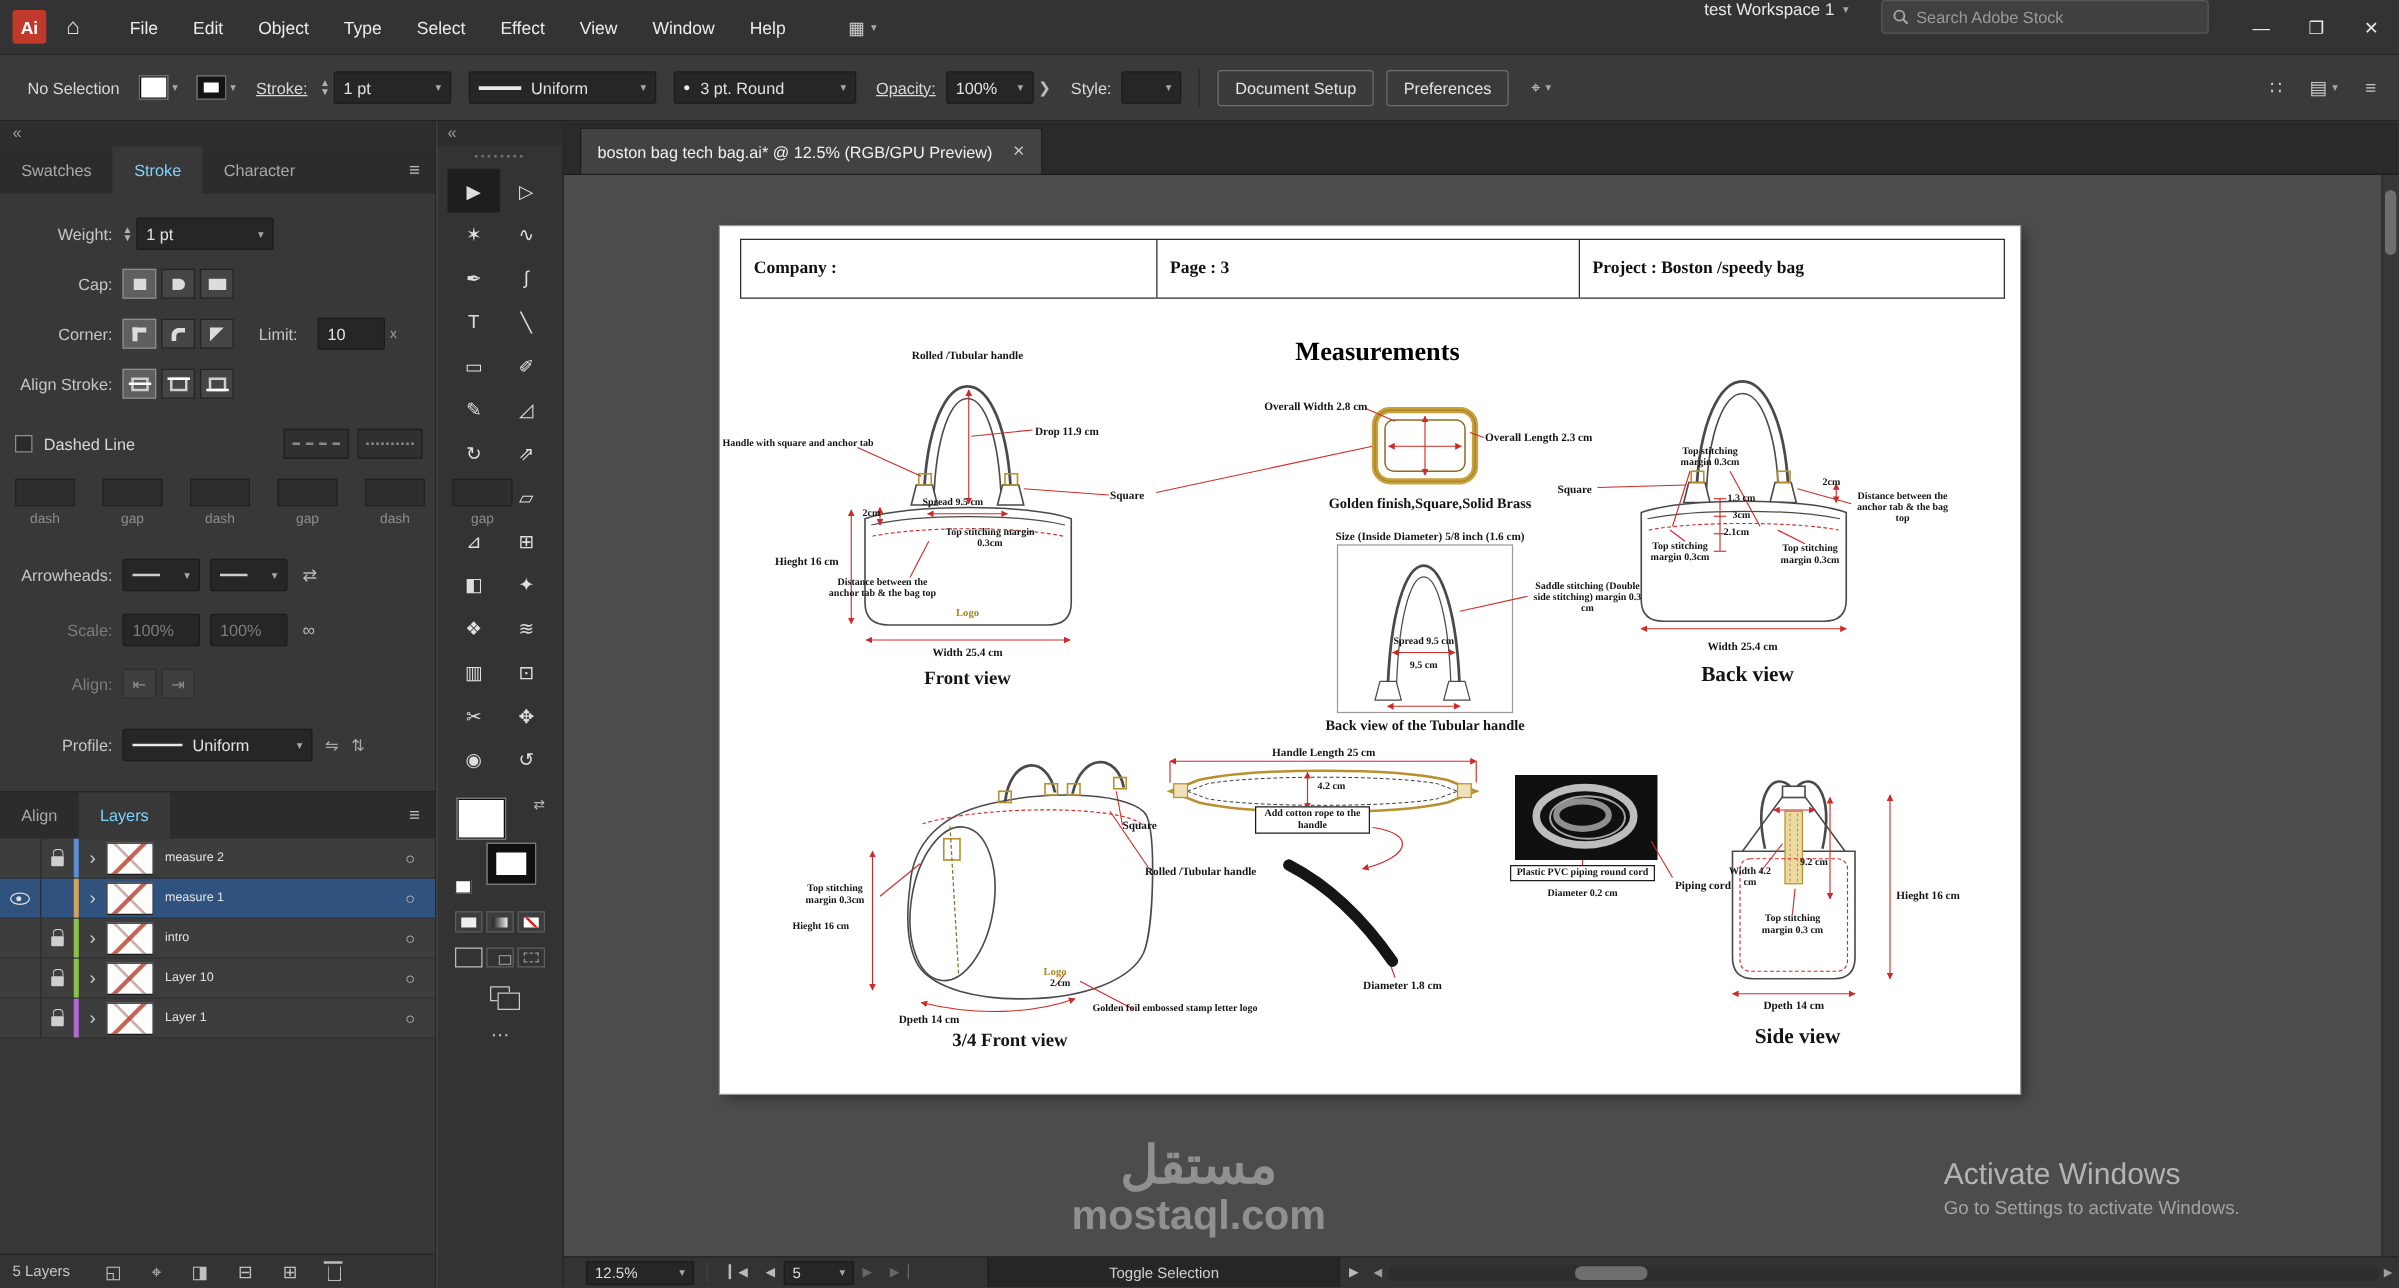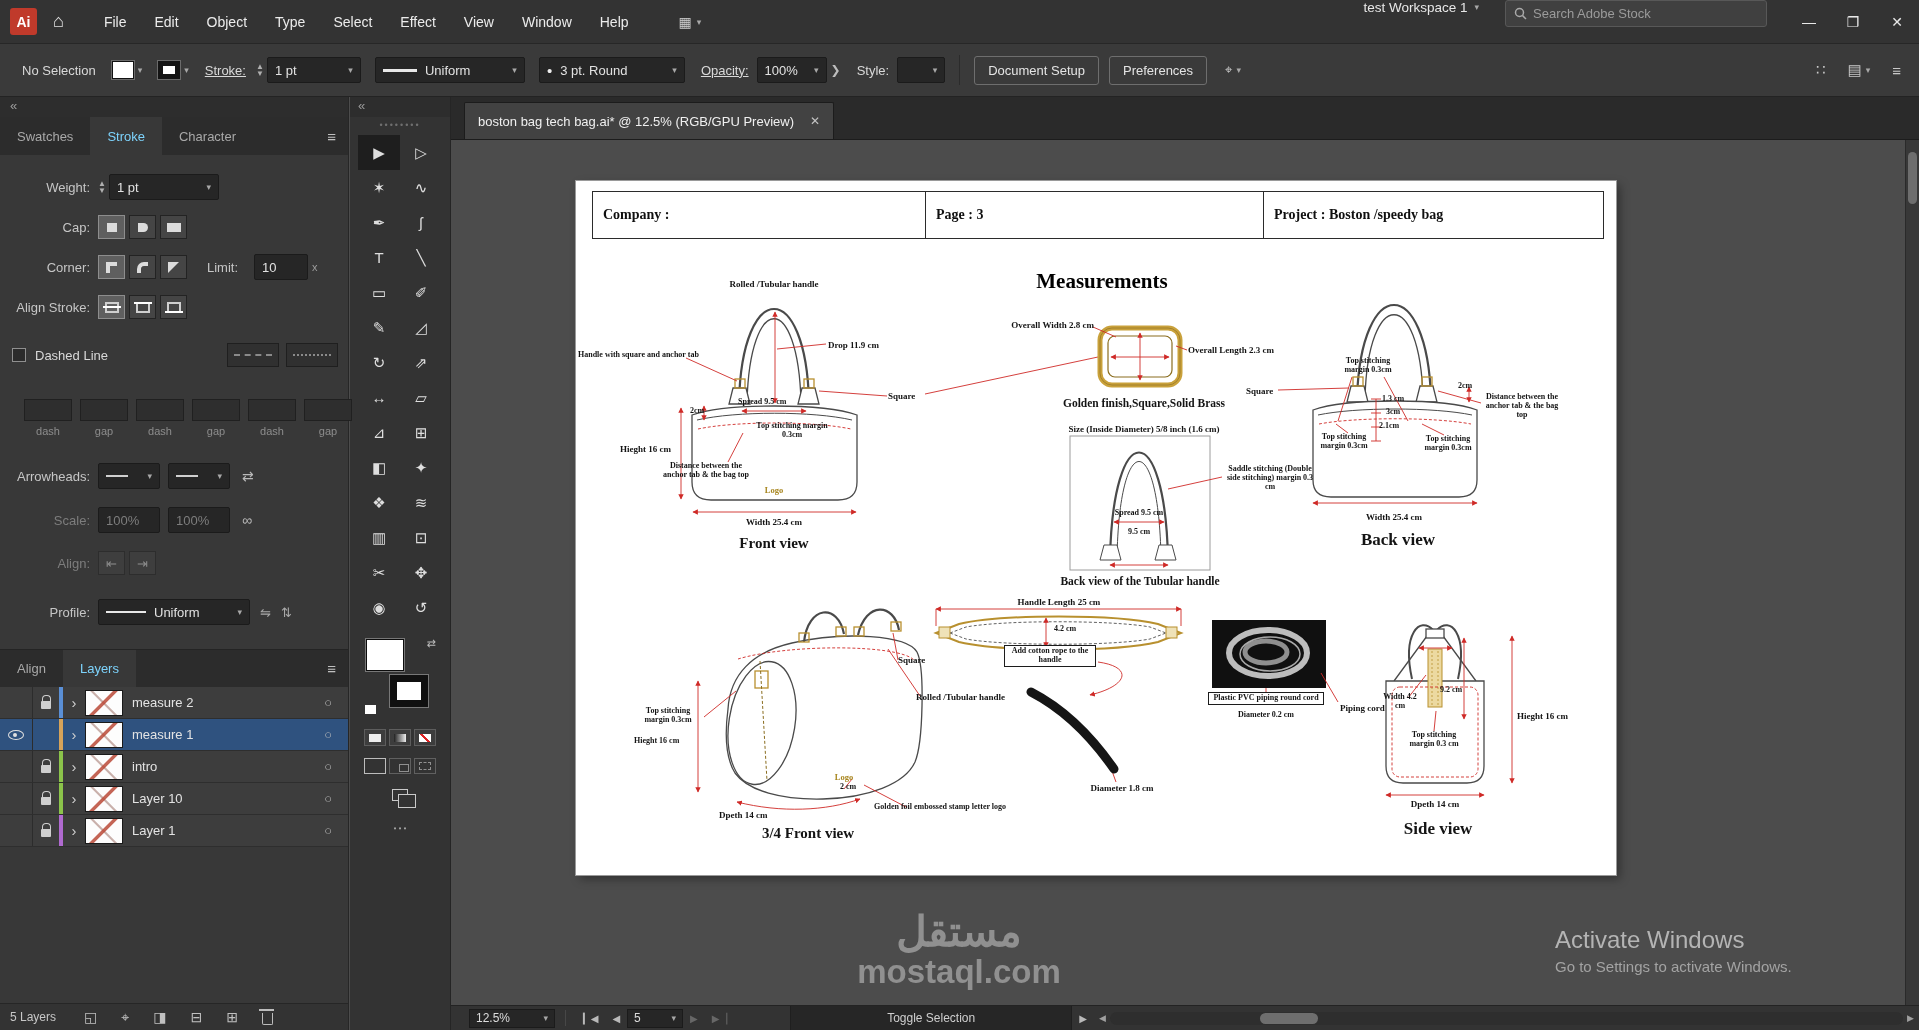--- a/index.html
+++ b/index.html
@@ -64,21 +64,21 @@
 .shape-corner.bevel{width:0;height:0;border-left:none;border-top:11px solid #dcdcdc;border-right:11px solid transparent}
 .shape-align{width:14px;height:11px;border:2px solid #cfcfcf;position:relative}
 .shape-align::after{content:"";position:absolute;left:-4px;right:-4px;height:2px;background:#fff}
 .shape-align.inner::after{top:-2px}
 .shape-align.center::after{top:2px}
 .shape-align.outer::after{bottom:-2px}
 .checkbox{width:14px;height:14px;border:1px solid #8f8f8f;background:#2b2b2b;margin:0 9px 0 12px;flex:none}
 .dash-btn{width:52px;height:24px;background:#303030;border:1px solid #1f1f1f;display:flex;align-items:center;justify-content:center;margin-left:7px}
 .dash-btn span{width:38px;border-top:2px dashed #8a8a8a}
 .dash-btn.fine span{border-top-style:dotted}
-.dash-fields{display:flex;gap:8px;padding-left:24px;margin-top:32px}
+.dash-fields{display:flex;gap:22px;padding-left:12px;margin-top:16px}
 .dash-col{display:flex;flex-direction:column;align-items:center;gap:4px}
 .dash-input{width:48px;height:22px;background:#2e2e2e;border:1px solid #202020}
 .dash-lab{font-size:11px;color:#8d8d8d}
 .mini-dd{width:62px}
 .line-g{width:22px;border-top:2px solid #cfcfcf}
 .swap-ic{margin-left:12px;color:#b9b9b9;font-size:14px}
 .dis-txt{color:#7d7d7d}
 .profile-dd{width:152px}
 .flip-ic{margin-left:10px;color:#a9a9a9;font-size:13px}
 
@@ -90,21 +90,21 @@
 .eye{width:16px;height:10px;border:1.5px solid #e0e0e0;border-radius:50%;position:relative}
 .eye::after{content:"";position:absolute;width:4px;height:4px;background:#e0e0e0;border-radius:50%;left:4px;top:2px}
 .lr-lock{width:26px;display:flex;align-items:center;justify-content:center;flex:none}
 .lock{width:10px;height:8px;background:#cfcfcf;border-radius:1px;position:relative;margin-top:5px}
 .lock::before{content:"";position:absolute;top:-6px;left:.5px;width:7px;height:6px;border:1.5px solid #cfcfcf;border-bottom:none;border-radius:4px 4px 0 0}
 .lr-color{width:4px;height:100%;flex:none}
 .lr-expand{width:22px;text-align:center;color:#d0d0d0;font-size:15px;flex:none}
 .lr-thumb{width:38px;height:26px;border:1px solid #1a1a1a;margin-right:9px;flex:none;background:
  linear-gradient(135deg,transparent 44%,rgba(186,74,56,.85) 46%,rgba(186,74,56,.85) 52%,transparent 54%),
  linear-gradient(45deg,transparent 46%,rgba(150,100,90,.5) 48%,rgba(150,100,90,.5) 51%,transparent 53%),#fdfdfd}
-.lr-name{font-size:13px;color:#e3e3e3;white-space:nowrap}
+.lr-name{font-size:10px;color:#e3e3e3;white-space:nowrap}
 .lr-target{margin-left:auto;margin-right:16px;color:#bdbdbd;font-size:13px}
 .layers-filler{flex:1;background:#383838}
 .layers-footer{flex:none;height:27px;background:#333;border-top:1px solid #262626;display:flex;align-items:center;padding:0 10px;font-size:12px;color:#c7c7c7}
 .lf-icons{display:flex;align-items:center;gap:24px;margin-left:28px;color:#c0c0c0;font-size:14px}
 .trash{width:11px;height:12px;border:1.5px solid #bdbdbd;border-top:none;border-radius:0 0 2px 2px;position:relative;margin-top:3px}
 .trash::before{content:"";position:absolute;top:-4px;left:-3.5px;width:15px;height:2px;background:#bdbdbd}
 
 
 .toolbar-col{position:absolute;top:97px;bottom:0;left:350px;width:101px;background:#333;border-right:1px solid #252525;z-index:9;display:flex;flex-direction:column;align-items:center}
 .tb-head{align-self:stretch;height:20px;color:#9a9a9a;font-size:13px;line-height:18px;padding-left:8px;background:#2d2d2d}

